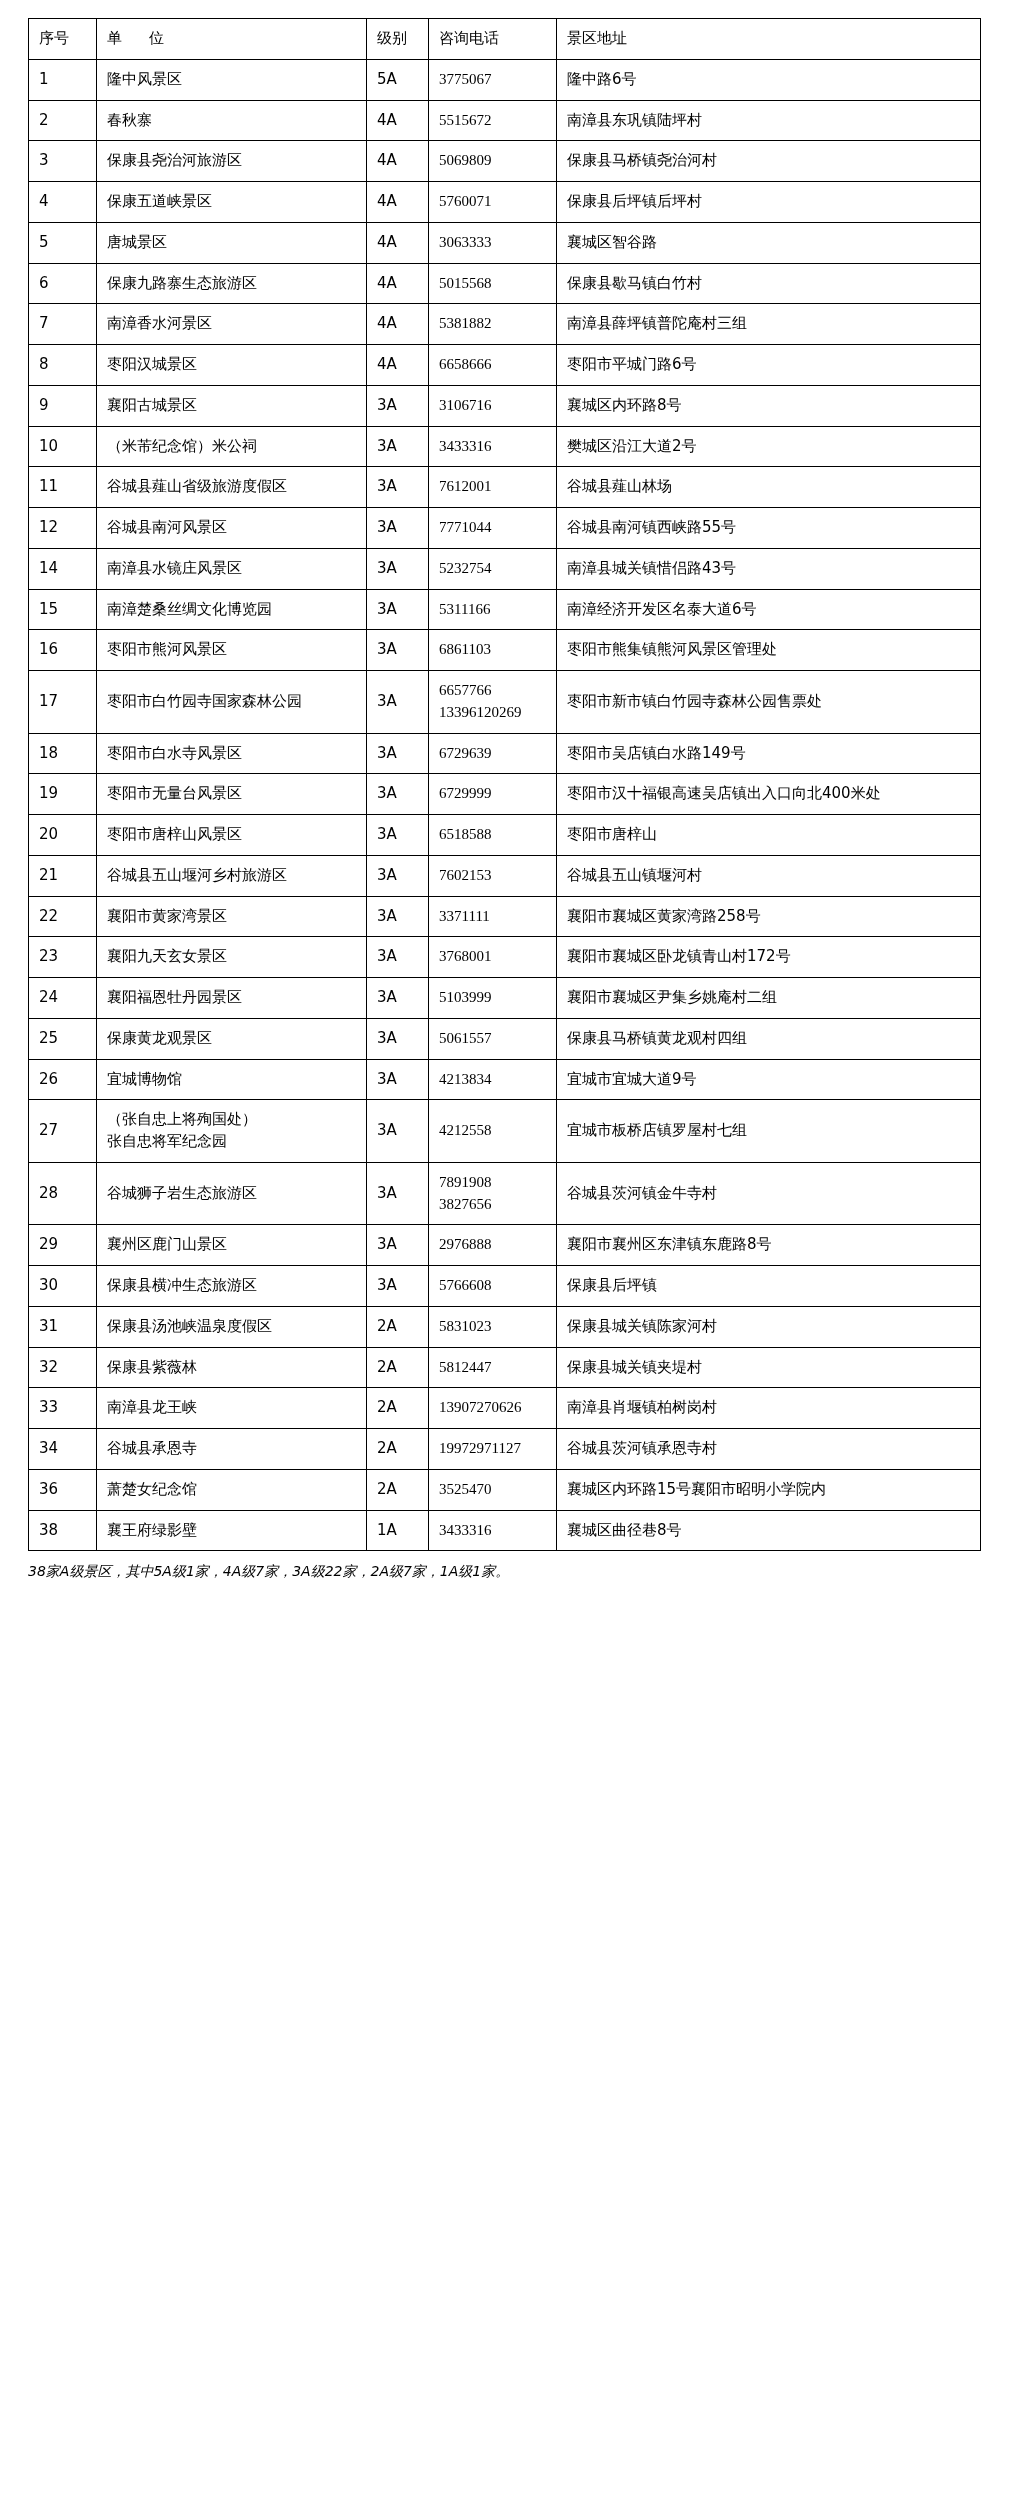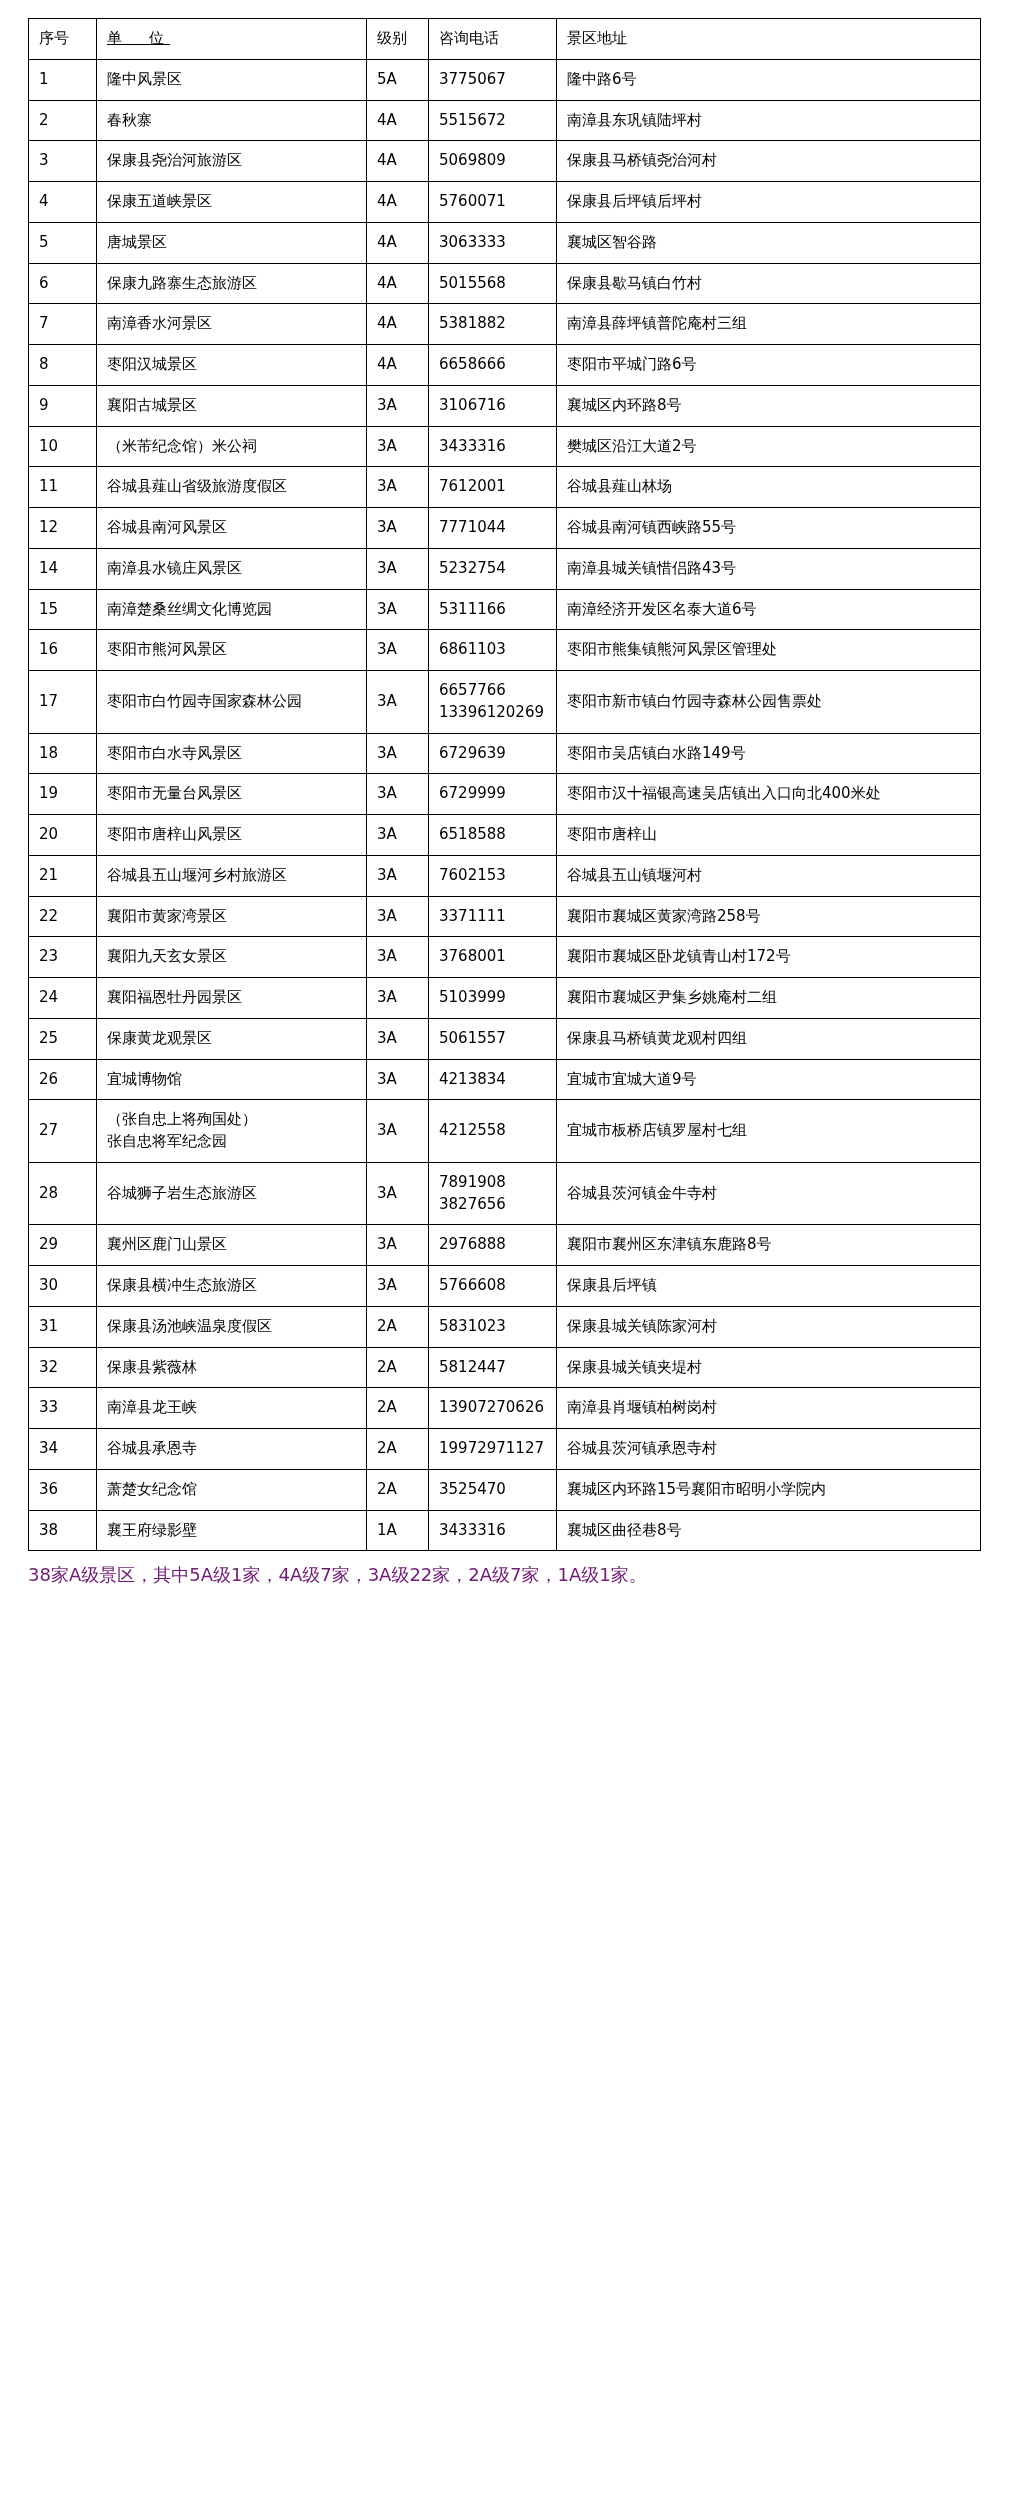--- a/index.html
+++ b/index.html
@@ -35,34 +35,35 @@
     color: #000000;
   }
   col.c-idx { width: 68px; }
   col.c-name { width: 270px; }
   col.c-level { width: 62px; }
   col.c-phone { width: 128px; }
   col.c-addr { width: 424px; }
 
   td.idx, th.idx { text-align: left; padding-left: 16px; }
   td.level, th.level { text-align: left; padding-left: 10px; }
-  td.phone, th.phone { text-align: left; padding-left: 10px; }
+  td.phone, th.phone { text-align: left; padding-left: 10px; font-family: Liberation Serif, serif; }
 
   th.hdr { padding-top: 11px; padding-bottom: 11px; }
-  .hdr-unit { letter-spacing: 6px; text-decoration: underline; }
+  .hdr-unit { letter-spacing: 6px; }
 
   .multi-line span { display: block; }
   .cell-tall { padding-top: 18px; padding-bottom: 18px; }
 
   .footnote {
-    font-size: 18px;
-    color: #701a75;
+    font-size: 14px;
+    color: #000000;
     margin: 10px 0 0 0;
     padding-left: 0px;
     line-height: 1.5;
+    font-style: italic;
   }
   .sheet-wrap {
     padding-left: 0;
   }
 </style>
 </head>
 <body>
 
 <div class="page">
   <div class="sheet-wrap">

